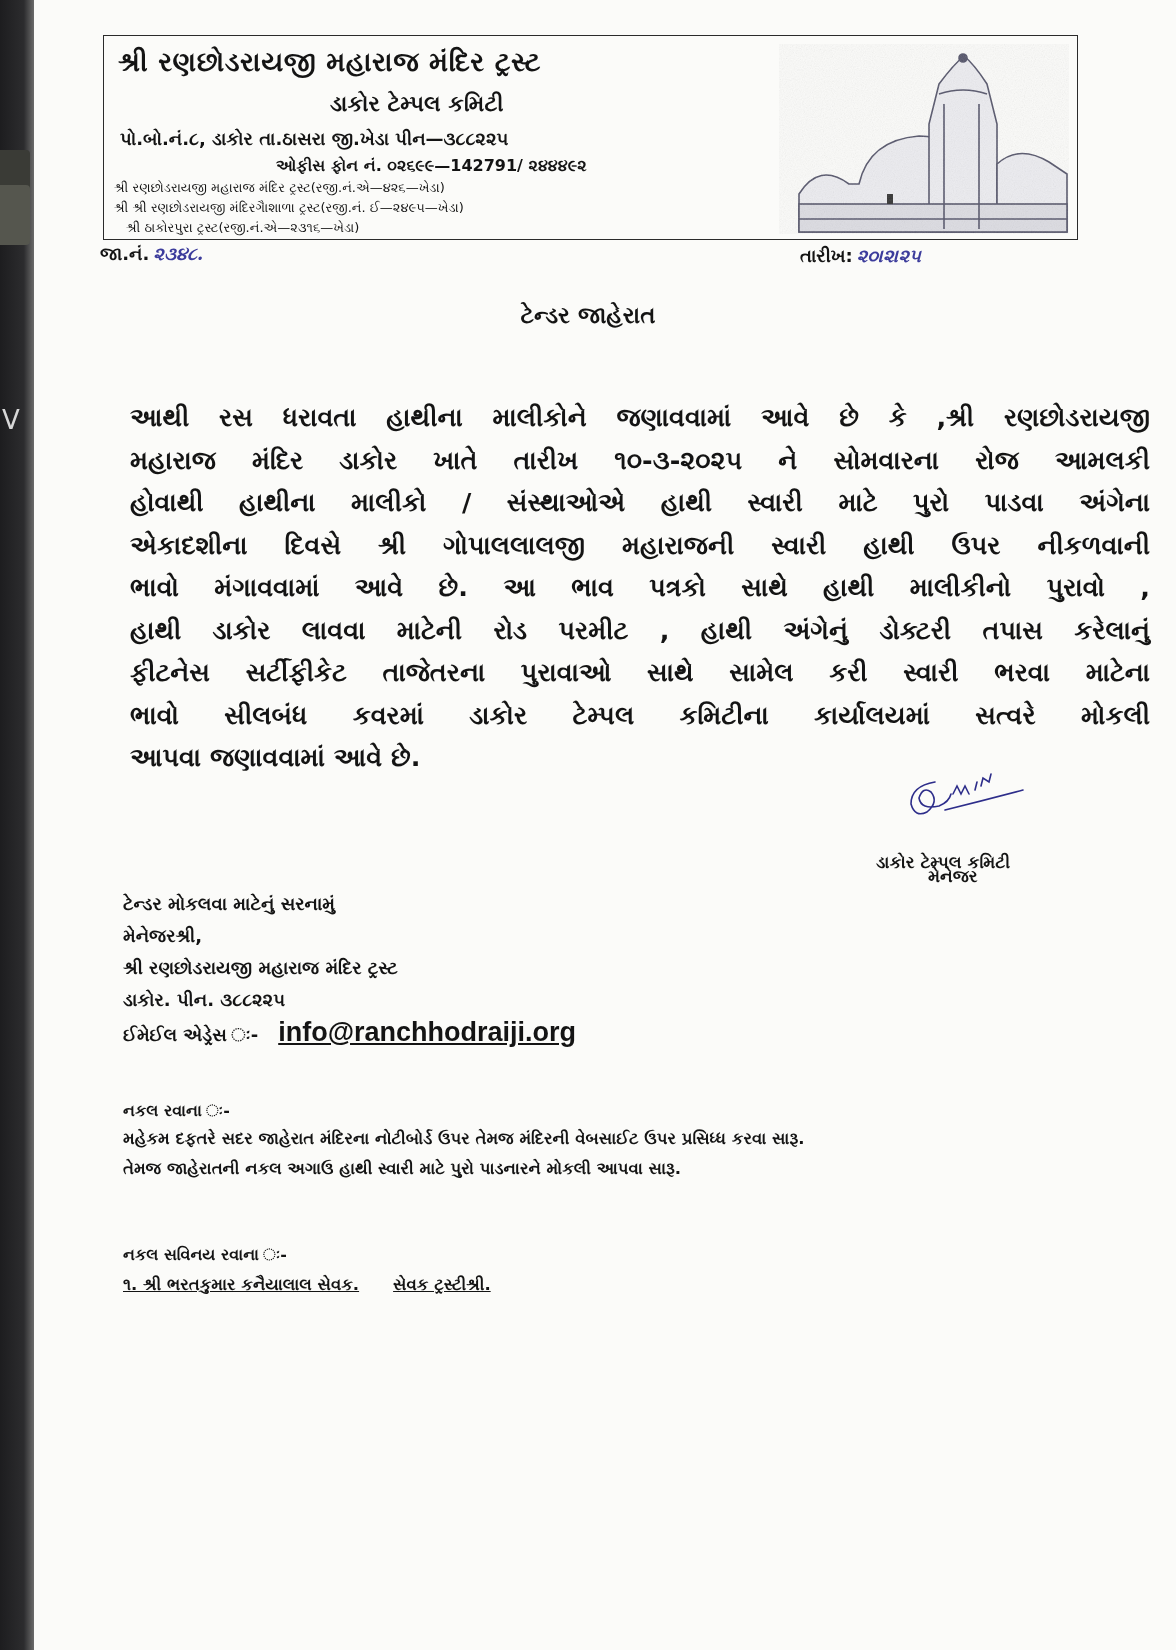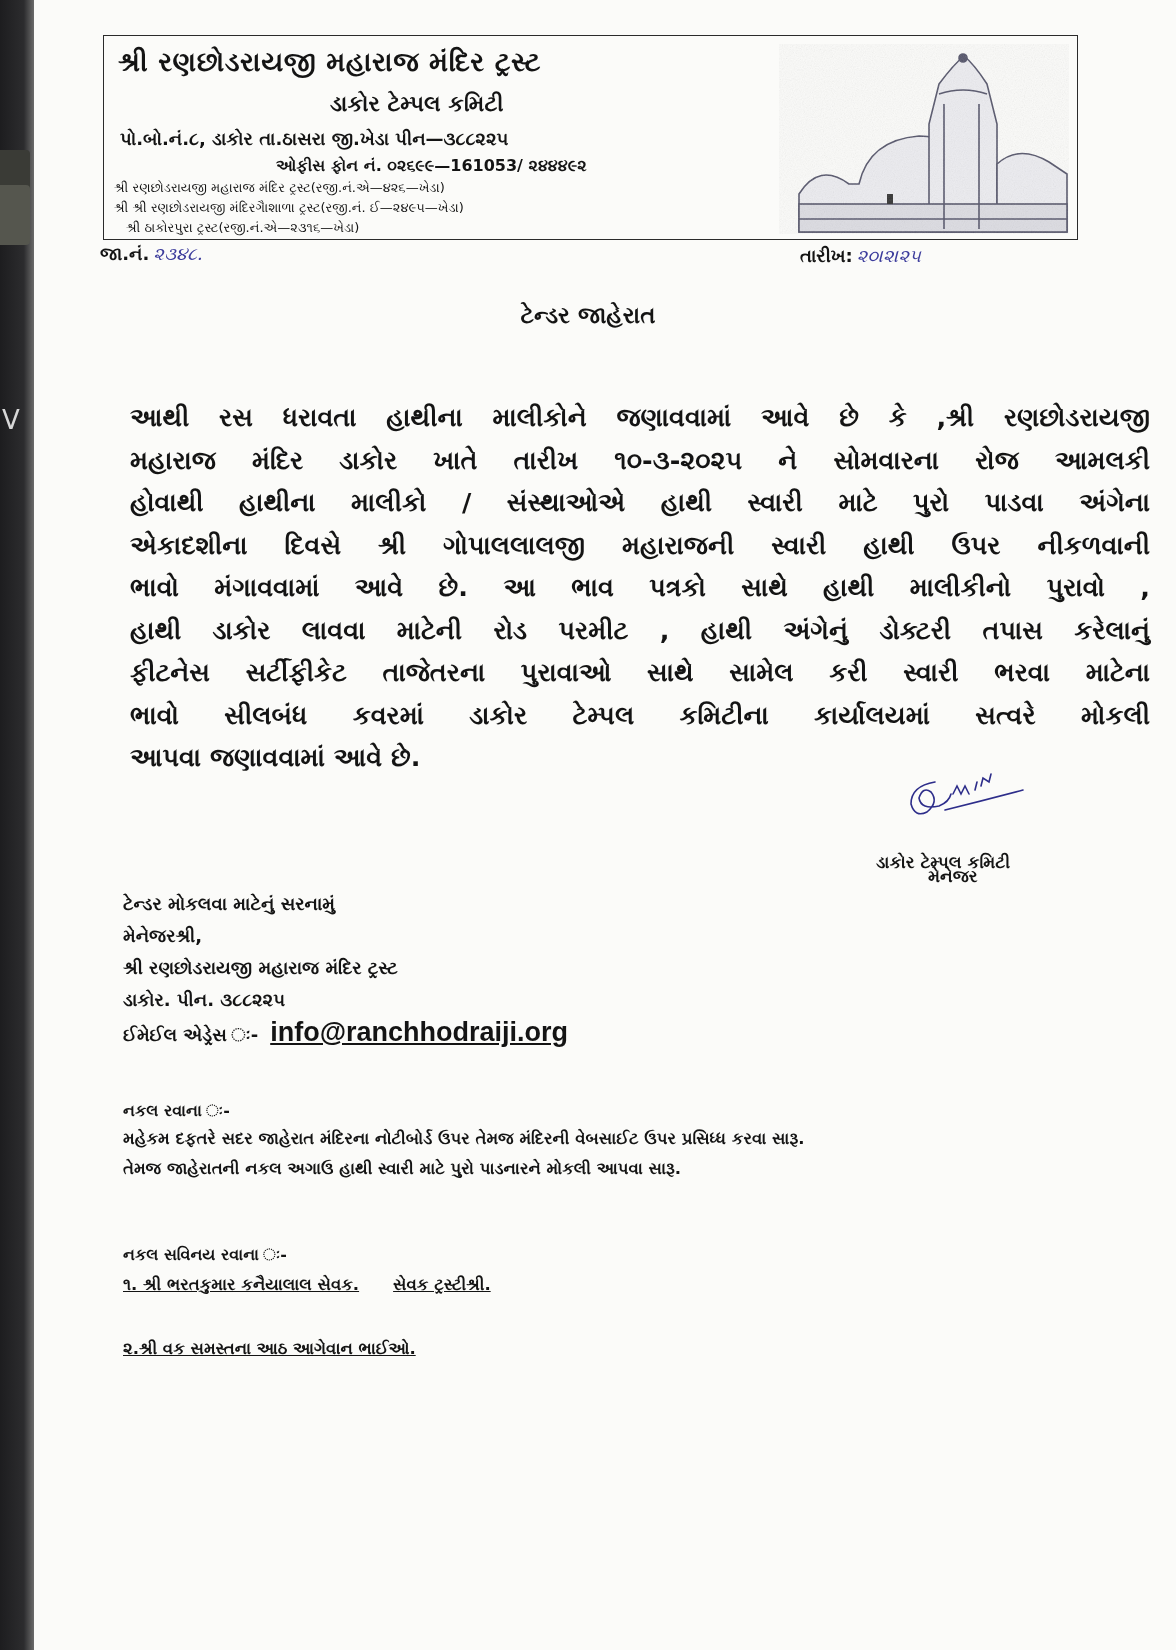--- a/index.html
+++ b/index.html
@@ -25,39 +25,39 @@
   .lh-addr  { position:absolute; left:16px; top:92px; font-size:18px; font-weight:bold; }
   .lh-phone { position:absolute; left:172px; top:120px; font-size:16px; font-weight:bold; }
   .lh-reg   { position:absolute; left:10px; font-size:13px; }
   .lh-reg.r1 { top:144px; } .lh-reg.r2 { top:164px; } .lh-reg.r3 { top:184px;margin-left:12px; }
 
   .temple {
     position:absolute; right:8px; top:8px; width:290px; height:190px;
   }
 
   .ref-no { position:absolute; left:100px; top:243px; font-size:18px; font-weight:bold; }
-  .ref-no .hand, .date .hand { color:#3c3c9c; font-weight:normal; font-family:"DejaVu Serif", serif; font-style:italic; margin-left:4px; }
+  .ref-no .hand, .date .hand { color:#3c3c9c; font-weight:bold; font-family:"DejaVu Serif", serif; font-style:italic; margin-left:4px; }
   .date { position:absolute; left:800px; top:245px; font-size:18px; font-weight:bold; }
 
   .heading { position:absolute; left:0; width:1176px; top:302px; text-align:center; font-size:23px; font-weight:bold; }
 
   .body-para { position:absolute; left:130px; top:396px; width:1020px; }
   .body-line {
     font-size:25.5px; font-weight:bold; line-height:42.5px; height:42.5px;
     white-space:nowrap; text-align:justify; text-align-last:justify;
   }
   .body-line.last { text-align-last:left; }
 
   .signature { position:absolute; left:905px; top:772px; width:130px; height:52px; }
   .sig-title { position:absolute; left:928px; top:822px; font-size:17px; font-weight:bold;margin-top:44px; }
   .sig-org   { position:absolute; left:876px; top:852px; font-size:17px; font-weight:bold; }
 
   .addr { position:absolute; left:123px; top:888px; }
   .addr div { font-size:18px; font-weight:bold; line-height:32px; height:32px; white-space:nowrap; }
-  .email { font-family:"Liberation Sans", sans-serif; font-size:27px; text-decoration:underline; font-weight:bold; margin-left:12px;text-align:center; }
+  .email { font-family:"Liberation Sans", sans-serif; font-size:27px; text-decoration:underline; font-weight:bold; margin-left:20px;text-align:center; }
 
   .copy1 { position:absolute; left:123px; top:1098px; }
   .copy1 .lbl { font-size:16px; font-weight:bold; line-height:26px; }
   .copy1 .ln  { font-size:16.5px; font-weight:bold; line-height:30px; white-space:nowrap; }
 
   .copy2 { position:absolute; left:123px; top:1240px; }
   .copy2 .lbl { font-size:16px; font-weight:bold; line-height:30px; }
   .copy2 .ln  { font-size:16.5px; font-weight:bold; line-height:30px; white-space:nowrap;text-decoration:underline; }
   .copy2 .gap { height:34px; }
   .copy2 .tab { display:inline-block; width:34px; }
@@ -68,21 +68,21 @@
 <div class="edge">
   <div class="slab" style="top:150px;height:40px;"></div>
   <div class="slab" style="top:185px;height:60px;background:#55564e;"></div>
   <div class="glyph">V</div>
 </div>
 
 <div class="letterhead">
   <div class="lh-title">શ્રી રણછોડરાયજી મહારાજ મંદિર ટ્રસ્ટ</div>
   <div class="lh-sub">ડાકોર ટેમ્પલ કમિટી</div>
   <div class="lh-addr">પો.બો.નં.૮, ડાકોર  તા.ઠાસરા જી.ખેડા પીન—૩૮૮૨૨૫</div>
-  <div class="lh-phone">ઓફીસ ફોન નં. ૦૨૬૯૯—161053/ ૨૪૪૪૯૨</div>
+  <div class="lh-phone">ઓફીસ ફોન નં. ૦૨૬૯૯—142791/ ૨૪૪૪૯૨</div>
   <div class="lh-reg r1">શ્રી રણછોડરાયજી મહારાજ મંદિર ટ્રસ્ટ(રજી.નં.એ—૪૨૬—ખેડા)</div>
   <div class="lh-reg r2">શ્રી શ્રી રણછોડરાયજી મંદિરગૈાશાળા  ટ્રસ્ટ(રજી.નં. ઈ—૨૪૯૫—ખેડા)</div>
   <div class="lh-reg r3">શ્રી ઠાકોરપુરા  ટ્રસ્ટ(રજી.નં.એ—૨૩૧૬—ખેડા)</div>
 
   <svg class="temple" viewBox="0 0 290 190">
     <defs>
       <filter id="grain">
           <feTurbulence type="fractalNoise" baseFrequency="0.9" numOctaves="2" result="n"></feTurbulence>
           <feColorMatrix type="saturate" values="0"></feColorMatrix>
           <feComponentTransfer>
@@ -156,16 +156,13 @@
   <div class="ln">મહેકમ દફતરે સદર જાહેરાત મંદિરના નોટીબોર્ડ ઉપર તેમજ મંદિરની વેબસાઈટ ઉપર પ્રસિધ્ધ કરવા સારૂ.</div>
   <div class="ln">તેમજ જાહેરાતની નકલ અગાઉ હાથી સ્વારી માટે પુરો પાડનારને મોકલી આપવા સારૂ.</div>
 </div>
 
 <div class="copy2">
   <div class="lbl">નકલ સવિનય રવાના ઃ-</div>
   <div class="ln">
     <span>૧. શ્રી ભરતકુમાર કનૈયાલાલ સેવક.</span><span class="tab"></span><span>સેવક ટ્રસ્ટીશ્રી.</span>
   </div>
   <div class="gap"></div>
-  <div class="ln">
-    <span>૨.શ્રી વક સમસ્તના આઠ આગેવાન ભાઈઓ.</span>
-  </div>
 </div>
 
 </body></html>

